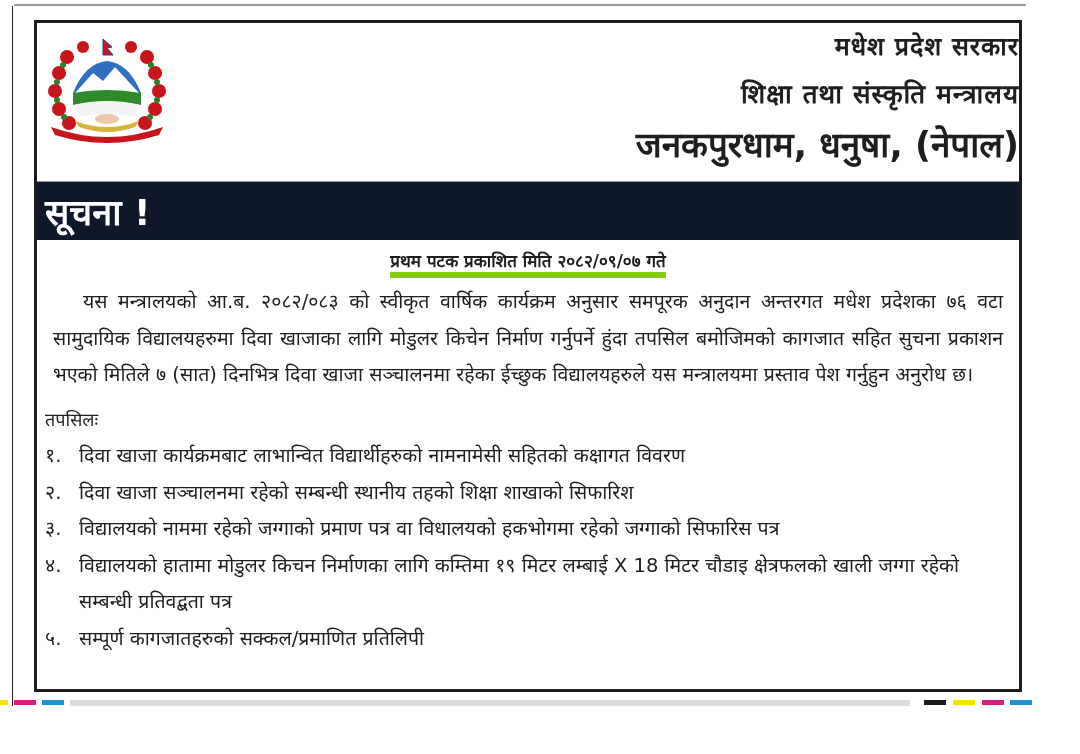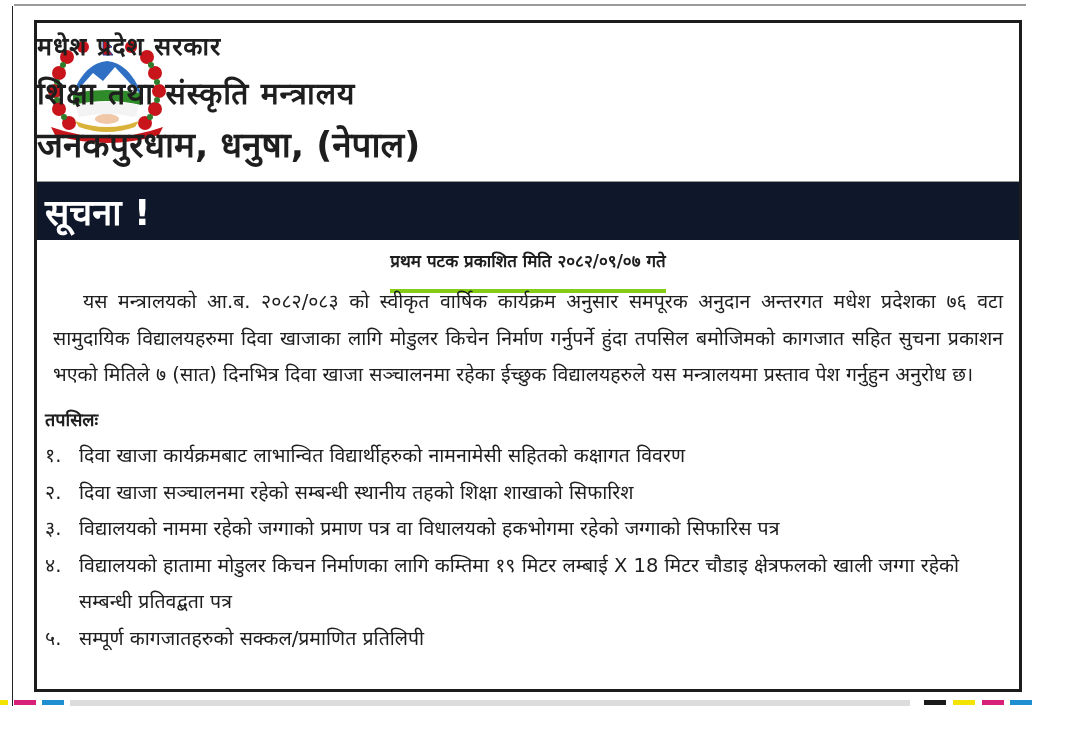--- a/index.html
+++ b/index.html
@@ -7,35 +7,35 @@
          font-family: "DejaVu Sans", sans-serif; color: #1e1e1e; }
 
   .top-rule { position: absolute; left: 14px; top: 4px; width: 1012px; height: 2px; background: #9a9a9a; }
   .left-rule { position: absolute; left: 12px; top: 6px; width: 1px; height: 700px; background: #222; }
 
   .notice { position: absolute; left: 34px; top: 20px; width: 988px; height: 672px;
             border: 3px solid #1c1c1c; box-sizing: border-box; background: #fff; }
 
   .header { position: relative; height: 158px; border-bottom: 1px solid #999; }
   .emblem { position: absolute; left: 8px; top: 12px; width: 126px; height: 112px; }
-  .hdr-text { position: absolute; left: 0; right: 0; top: 6px; text-align: left; }
+  .hdr-text { position: absolute; left: 0; right: 0; top: 6px; text-align: right; }
   .line1 { font-size: 25px; font-weight: bold; line-height: 36px; letter-spacing: 1px; }
-  .line2 { font-size: 30px; font-weight: bold; line-height: 58px; letter-spacing: 1px; }
+  .line2 { font-size: 26px; font-weight: bold; line-height: 58px; letter-spacing: 1px; }
   .line3 { font-size: 35px; font-weight: bold; line-height: 44px; }
 
   .banner { position: relative; height: 58px; background: #0f172a; color: #fff;
             display: flex; justify-content: space-between; align-items: center;
             padding: 0 8px; box-sizing: border-box; }
   .banner span { font-size: 36px; font-weight: bold; font-family: "DejaVu Sans", sans-serif; }
 
   .body { padding: 6px 8px 0 8px; font-size: 19.5px; line-height: 36.5px; }
   .date-line { text-align: center; font-size: 17px; font-weight: bold; line-height: 30px; }
-  .date-line span { border-bottom: 4px solid #84cc16; padding-bottom: 18px; }
+  .date-line span { border-bottom: 6px solid #84cc16; padding-bottom: 1px; }
   .para { text-indent: 30px; text-align: justify; margin: 8px; }
-  .label { font-weight: bold; font-size: 18px; margin: 0; }
+  .label { font-weight: normal; font-size: 18px; margin: 0; }
   .item { display: flex; margin: 0; }
   .item .num { width: 34px; flex: none; }
   .item .txt { flex: 1; }
 
   .cmyk { position: absolute; top: 700px; height: 5px; }
   .grey-bar { position: absolute; left: 70px; top: 700px; width: 840px; height: 6px; background: #dcdcdc; }
 </style>
 </head>
 <body>
 

